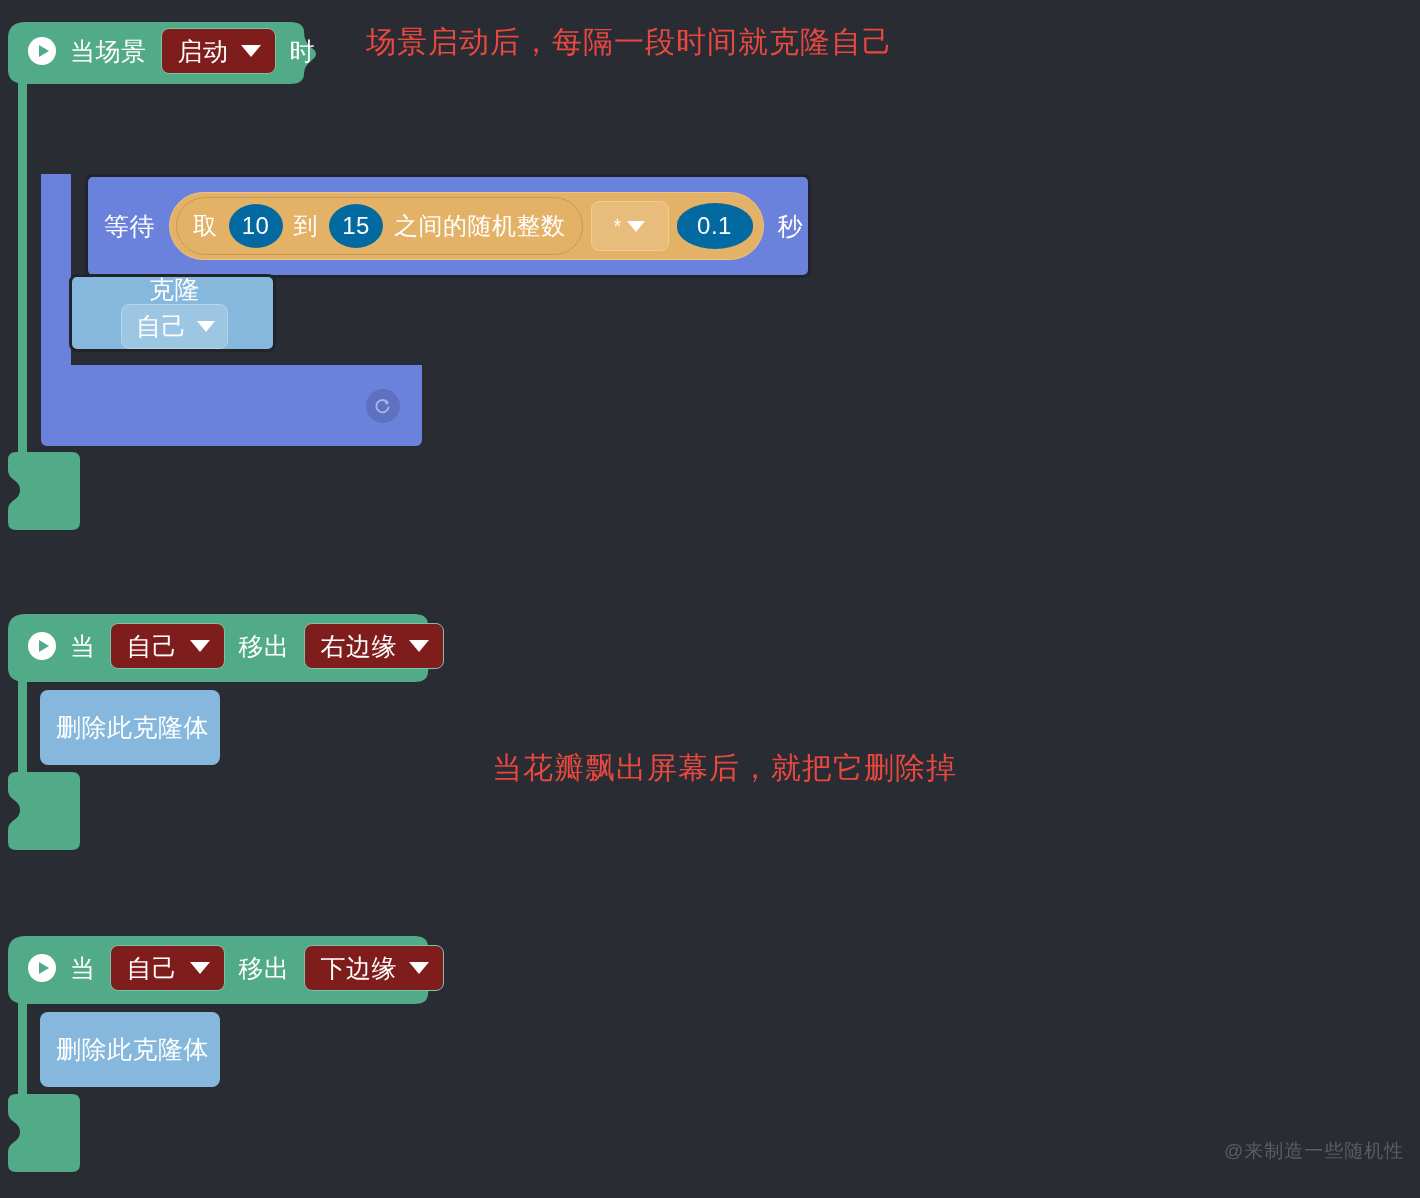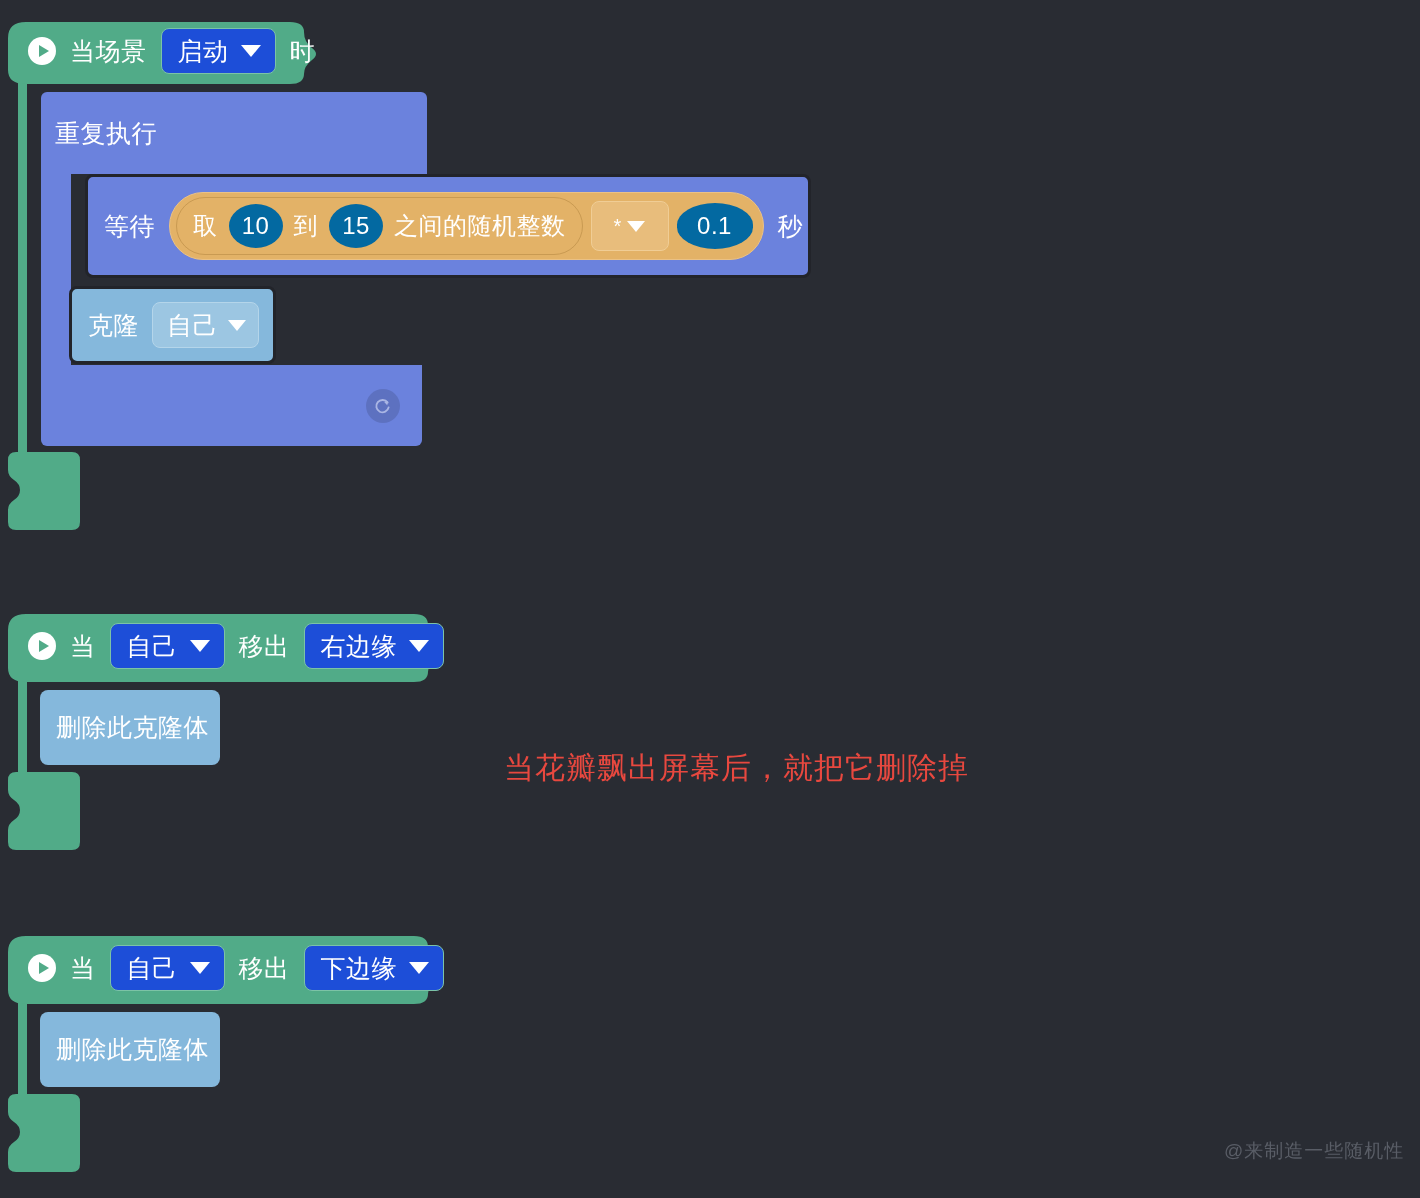--- a/index.html
+++ b/index.html
@@ -58,21 +58,21 @@
     content: "";
     width: 0; height: 0;
     border-left: 10px solid #51ab88;
     border-top: 6px solid transparent;
     border-bottom: 6px solid transparent;
     margin-left: 3px;
   }
 
   
   .dd-green {
-    background: #1d4ed8;
+    background: #7f1d1d;
     border: 1px solid #7cc3a6;
     border-radius: 8px;
     height: 46px;
     display: flex;
     align-items: center;
     gap: 12px;
     padding: 0 14px 0 16px;
   }
   .dd-green .caret {
     width: 0; height: 0;
@@ -227,23 +227,20 @@
       <span class="blk-text">当场景</span>
       <span class="dd-green">
         <span class="blk-text">启动</span>
         <span class="caret"></span>
       </span>
       <span class="blk-text">时</span>
     </div>
   </div>
 
   <div class="cblock" style="left:41px; top:92px; width:386px; height:354px;">
-    <div class="c-top" style="left:0; top:0; width:386px; height:82px;">
-      <span class="blk-text">重复执行</span>
-    </div>
     <div class="c-left" style="left:0; top:82px; width:30px; height:191px;"></div>
     <div class="c-bottom" style="left:0; top:273px; width:381px; height:81px;">
       <span class="loop-icon" style="right:22px; top:24px;">
         <svg width="20" height="20" viewBox="0 0 20 20">
           <path d="M14.6,6.6 A6.2,6.2 0 1 0 15.6,11.4" fill="none" stroke="#aab6e4" stroke-width="1.9" stroke-linecap="round"></path>
           <path d="M11.2,6.0 L15.1,5.2 L14.2,9.3 Z" fill="#aab6e4"></path>
         </svg>
       </span>
     </div>
   </div>
@@ -270,21 +267,21 @@
       </span>
 
       <span class="num-oval wide">
         <span class="blk-text" style="font-size:24px;">0.1</span>
       </span>
     </span>
 
     <span class="blk-text">秒</span>
   </div>
 
-  <div class="stackblk blue-light" style="left:69px; top:286px; width:207px; height:78px; padding:0 12px 0 16px; gap:13px;">
+  <div class="stackblk blue-light" style="left:69px; top:274px; width:207px; height:78px; padding:0 12px 0 16px; gap:2px;flex-direction:column;">
     <span class="blk-text">克隆</span>
     <span class="dd-lightblue">
       <span class="blk-text">自己</span>
       <span class="caret"></span>
     </span>
   </div>
 
   <div class="endcap" style="left:8px; top:452px; width:72px; height:78px;">
     <svg width="72" height="78" viewBox="0 0 72 78">
       <path d="M8,0 L64,0 Q72,0 72,8 L72,70 Q72,78 64,78 L8,78 Q0,78 0,70 L0,58 Q0,52 6,48 Q12,44 12,38 Q12,32 6,28 Q0,24 0,18 L0,8 Q0,0 8,0 Z" fill="#51ab88"></path>
@@ -346,19 +343,20 @@
   <div class="stackblk blue-light" style="left:40px; top:1012px; width:180px; height:75px; border:none; padding:0 0 0 16px;">
     <span class="blk-text">删除此克隆体</span>
   </div>
 
   <div class="endcap" style="left:8px; top:1094px; width:72px; height:78px;">
     <svg width="72" height="78" viewBox="0 0 72 78">
       <path d="M8,0 L64,0 Q72,0 72,8 L72,70 Q72,78 64,78 L8,78 Q0,78 0,70 L0,58 Q0,52 6,48 Q12,44 12,38 Q12,32 6,28 Q0,24 0,18 L0,8 Q0,0 8,0 Z" fill="#51ab88"></path>
     </svg>
   </div>
 
-
-
-  <div class="anno" style="left:504px; top:748px;">当花瓣飘出屏幕后，就把它删除掉</div>
+  <div class="anno" style="left:366px; top:22px;">场景启动后，每隔一段时间就克隆自己</div>
+
+
+  <div class="anno" style="left:492px; top:748px;">当花瓣飘出屏幕后，就把它删除掉</div>
 
   <div class="watermark" style="left:1224px; top:1138px;">@来制造一些随机性</div>
 
 </div>
 
 </body></html>

